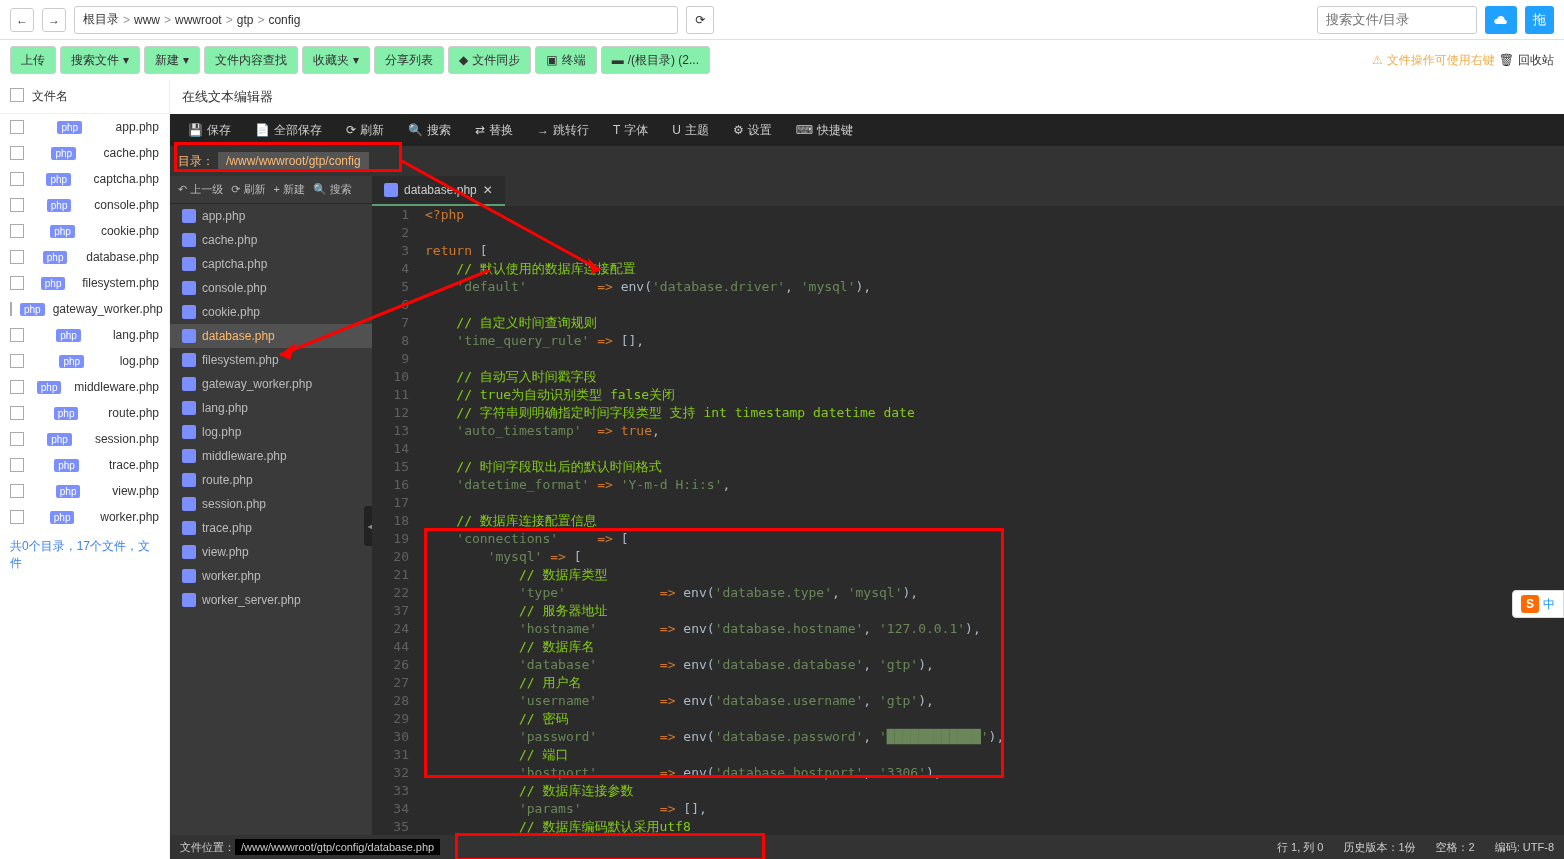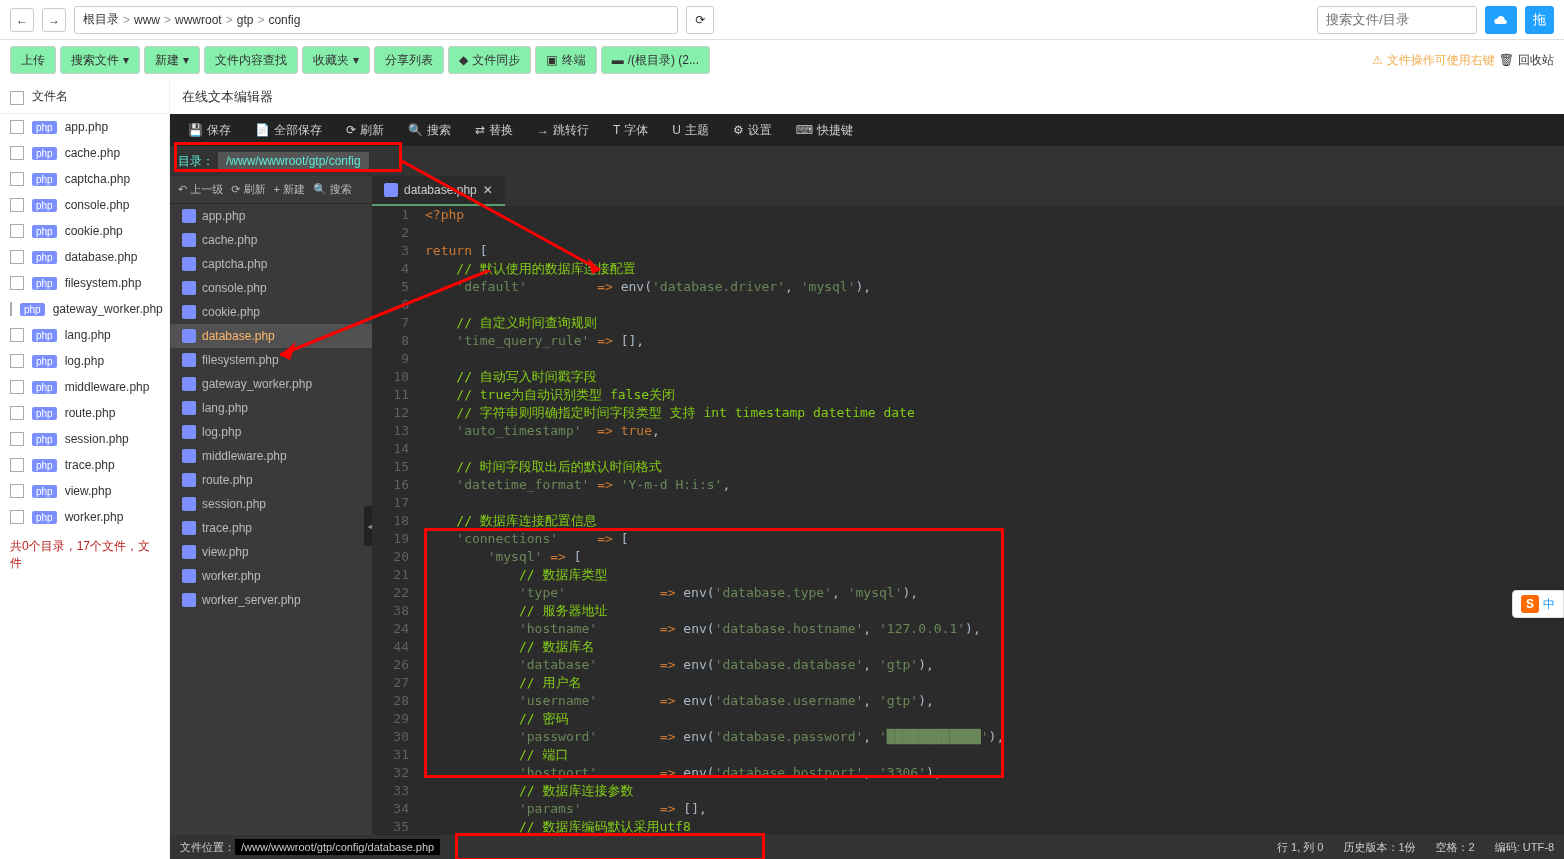--- a/index.html
+++ b/index.html
@@ -16,32 +16,32 @@
 .blue-btn { background: #20a0ff; color: #fff; border: none; height: 28px; padding: 0 8px; border-radius: 3px; cursor: pointer; display: flex; align-items: center; }
 
 .toolbar-row { height: 40px; display: flex; align-items: center; padding: 0 10px; gap: 4px; flex-wrap: wrap; }
 .tb-btn { border: 1px solid #ccc; border-radius: 3px; padding: 0 10px; height: 28px; display: flex; align-items: center; cursor: pointer; background: #86efac; gap: 4px; }
 .spacer { flex: 1; }
 .warn-text { color: #f0ad4e; display: flex; align-items: center; gap: 4px; }
 .trash-btn { cursor: pointer; display: flex; align-items: center; gap: 4px; }
 
 .main-layout { display: flex; height: calc(100vh - 80px); }
 .left-panel { width: 170px; border-right: 1px solid #eee; overflow-y: auto; }
-.list-header { padding: 8px 10px; border-bottom: 1px solid #eee; display: flex; align-items: flex-end; gap: 8px; }
+.list-header { padding: 8px 10px; border-bottom: 1px solid #eee; display: flex; align-items: flex-start; gap: 8px; }
 .checkbox { width: 14px; height: 14px; border: 1px solid #aaa; }
-.file-row { padding: 6px 10px; display: flex; align-items: center; gap: 8px; cursor: pointer; }
+.file-row { padding: 6px 10px; display: flex; align-items: center; gap: 8px; cursor: pointer; justify-content: space-between; }
 .php-badge { background: #7b8fff; color: #fff; font-size: 10px; padding: 1px 4px; border-radius: 2px; }
-.list-footer { padding: 8px 10px; color: #b91c1c; }
+.list-footer { padding: 8px 10px; color: #3b82f6; }
 
 .editor-panel { flex: 1; background: #fff; display: flex; flex-direction: column; position: relative; }
 .editor-title { padding: 8px 12px; font-size: 13px; }
 .editor-toolbar { background: #222; color: #ccc; display: flex; align-items: center; height: 32px; padding: 0 8px; gap: 4px; }
 .etb-item { padding: 0 10px; cursor: pointer; display: flex; align-items: center; gap: 4px; height: 32px; }
 
-.path-row { background: #333; color: #5eead4; height: 30px; display: flex; align-items: center; padding: 0 8px; position: relative; }
+.path-row { background: #333; color: #fdba74; height: 30px; display: flex; align-items: center; padding: 0 8px; position: relative; }
 .path-box { background: #555; padding: 2px 8px; margin-left: 4px; }
 
 .editor-body { flex: 1; display: flex; background: #2b2b2b; overflow: hidden; }
 .file-tree { width: 202px; background: #3a3a3a; color: #bbb; overflow-y: auto; }
 .tree-toolbar { display: flex; gap: 8px; padding: 6px 8px; font-size: 11px; border-bottom: 1px solid #2a2a2a; }
 .tree-toolbar span { cursor: pointer; }
 .tree-item { padding: 5px 12px; cursor: pointer; display: flex; align-items: center; gap: 6px; }
 .tree-item.active { background: #515151; color: #ffb86c; }
 .elephant-icon { width: 14px; height: 14px; background: #7b8fff; border-radius: 2px; display: inline-block; }
 
@@ -323,21 +323,21 @@
               <div>13</div>
               <div>14</div>
               <div>15</div>
               <div>16</div>
               <div>17</div>
               <div>18</div>
               <div>19</div>
               <div>20</div>
               <div>21</div>
               <div>22</div>
-              <div>38</div>
+              <div>37</div>
               <div>24</div>
               <div>44</div>
               <div>26</div>
               <div>27</div>
               <div>28</div>
               <div>29</div>
               <div>30</div>
               <div>31</div>
               <div>32</div>
               <div>33</div>

